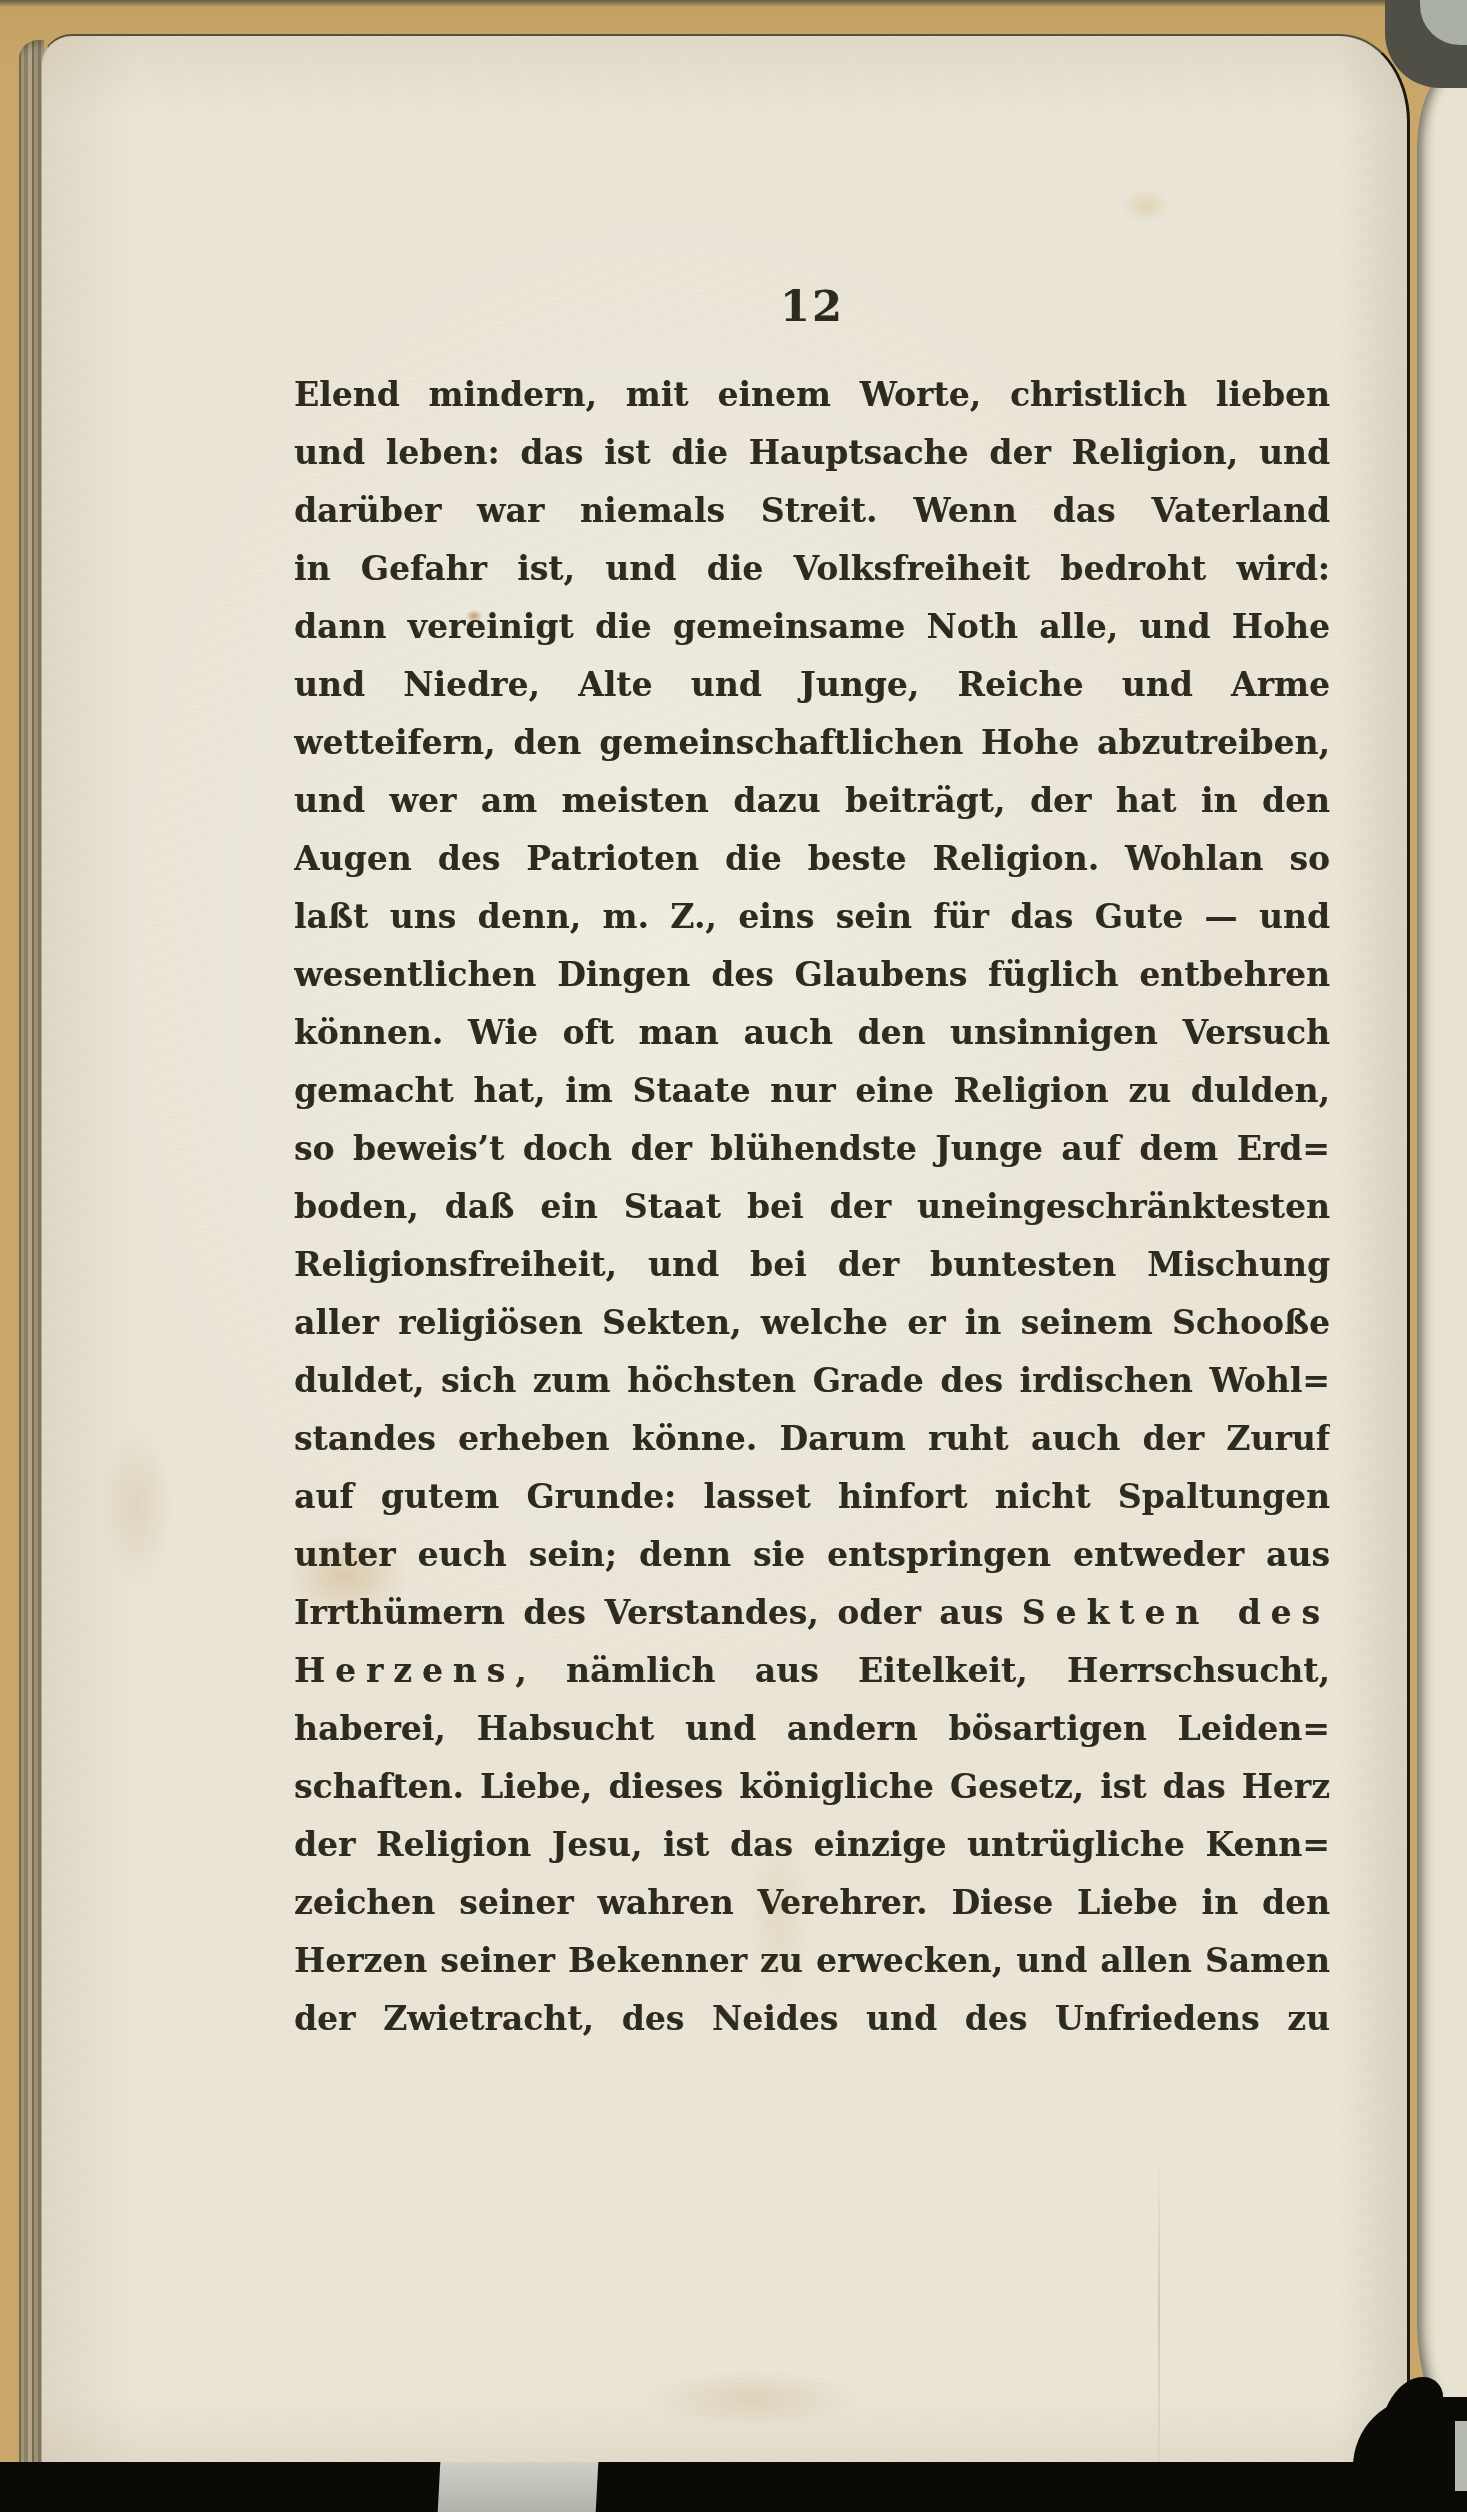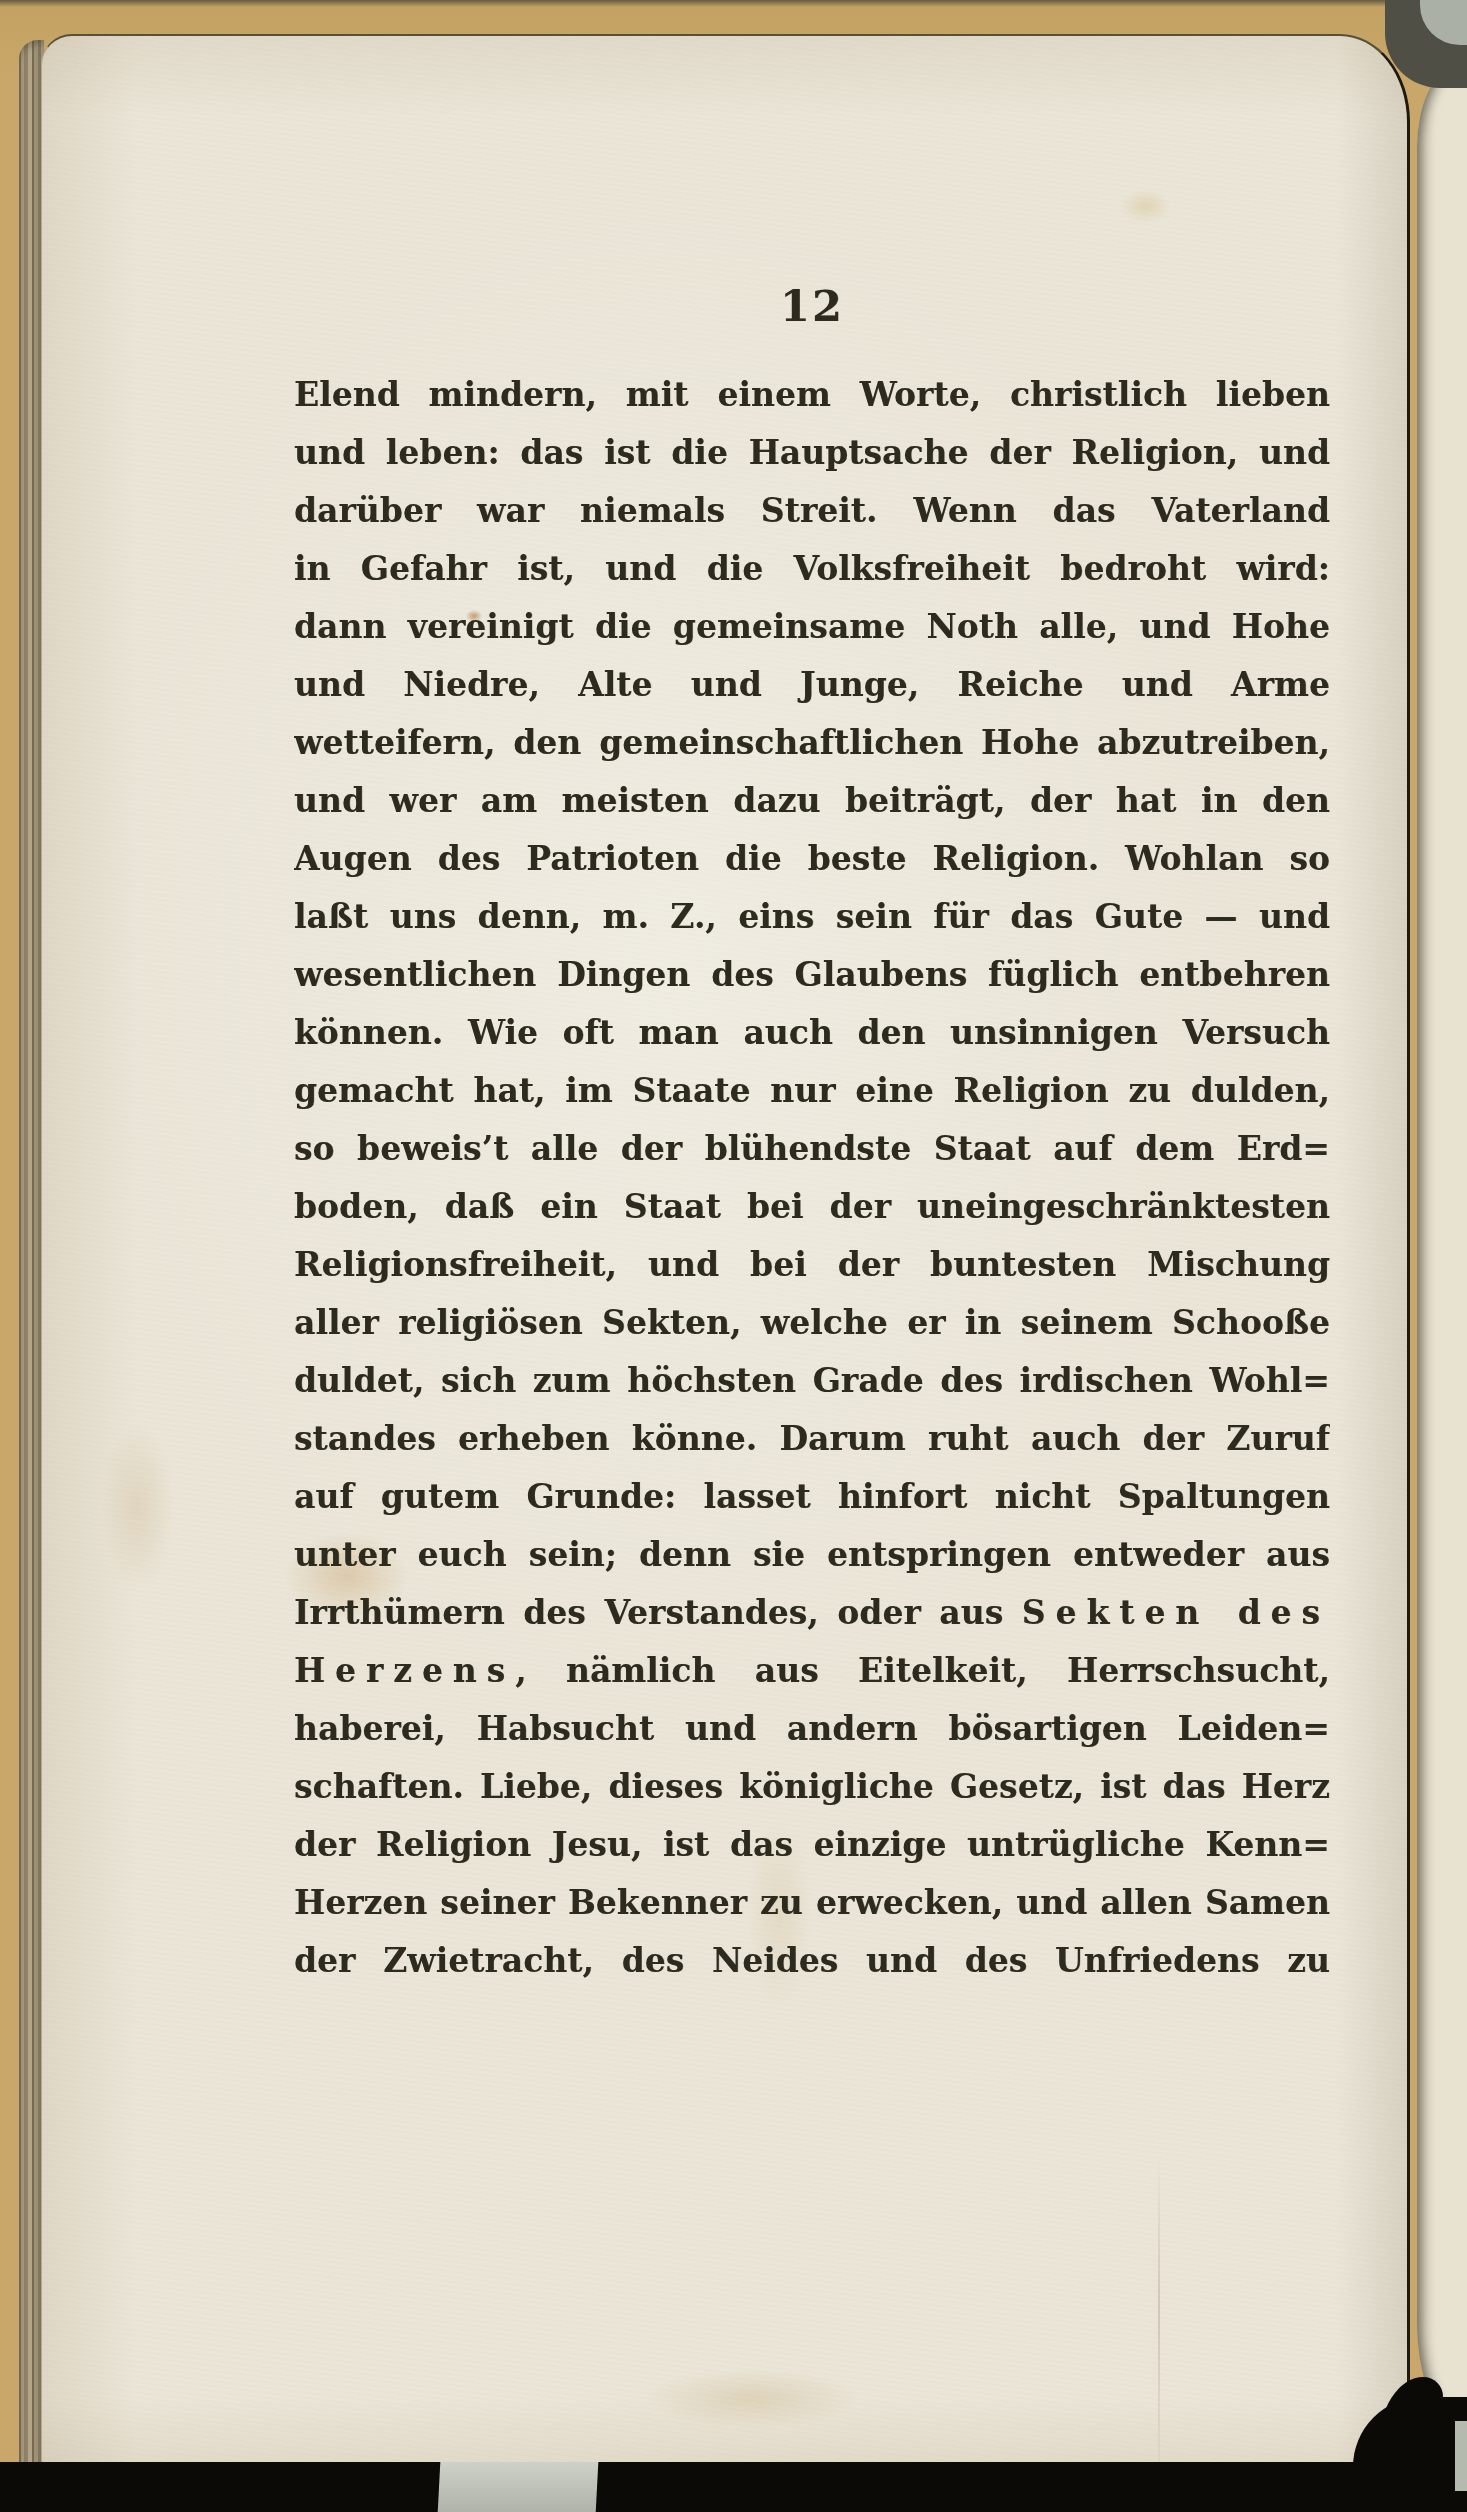--- a/index.html
+++ b/index.html
@@ -147,33 +147,34 @@
       <div class="line">in Gefahr ist, und die Volksfreiheit bedroht wird:</div>
       <div class="line">dann vereinigt die gemeinsame Noth alle, und Hohe</div>
       <div class="line">und Niedre, Alte und Junge, Reiche und Arme</div>
       <div class="line">wetteifern, den gemeinschaftlichen Hohe abzutreiben,</div>
       <div class="line">und wer am meisten dazu beiträgt, der hat in den</div>
       <div class="line">Augen des Patrioten die beste Religion. Wohlan so</div>
       <div class="line">laßt uns denn, m. Z., eins sein für das Gute — und</div>
       <div class="line">wesentlichen Dingen des Glaubens füglich entbehren</div>
       <div class="line">können. Wie oft man auch den unsinnigen Versuch</div>
       <div class="line">gemacht hat, im Staate nur eine Religion zu dulden,</div>
-      <div class="line">so beweis’t alle der blühendste Staat auf dem Erd=</div>
+      <div class="line">so beweis’t doch der blühendste Junge auf dem Erd=</div>
       <div class="line">boden, daß ein Staat bei der uneingeschränktesten</div>
       <div class="line">Religionsfreiheit, und bei der buntesten Mischung</div>
       <div class="line">aller religiösen Sekten, welche er in seinem Schooße</div>
       <div class="line">duldet, sich zum höchsten Grade des irdischen Wohl=</div>
       <div class="line">standes erheben könne. Darum ruht auch der Zuruf</div>
       <div class="line">auf gutem Grunde: lasset hinfort nicht Spaltungen</div>
       <div class="line">unter euch sein; denn sie entspringen entweder aus</div>
       <div class="line"><span>Irrthümern des Verstandes, oder aus </span><span class="sperr">Sekten des</span></div>
       <div class="line"><span class="sperr">Herzens</span><span>, nämlich aus Eitelkeit, Herrschsucht, Recht=</span></div>
       <div class="line">haberei, Habsucht und andern bösartigen Leiden=</div>
       <div class="line">schaften. Liebe, dieses königliche Gesetz, ist das Herz</div>
       <div class="line">der Religion Jesu, ist das einzige untrügliche Kenn=</div>
+      <div class="line">zeichen seiner wahren Verehrer. Diese Liebe in den</div>
       <div class="line">Herzen seiner Bekenner zu erwecken, und allen Samen</div>
       <div class="line">der Zwietracht, des Neides und des Unfriedens zu</div>
     </div>
   </div>
 
   <div id="facing-page-edge"></div>
   <div id="binding-corner">
     <div id="binding-corner-light"></div>
   </div>
 

